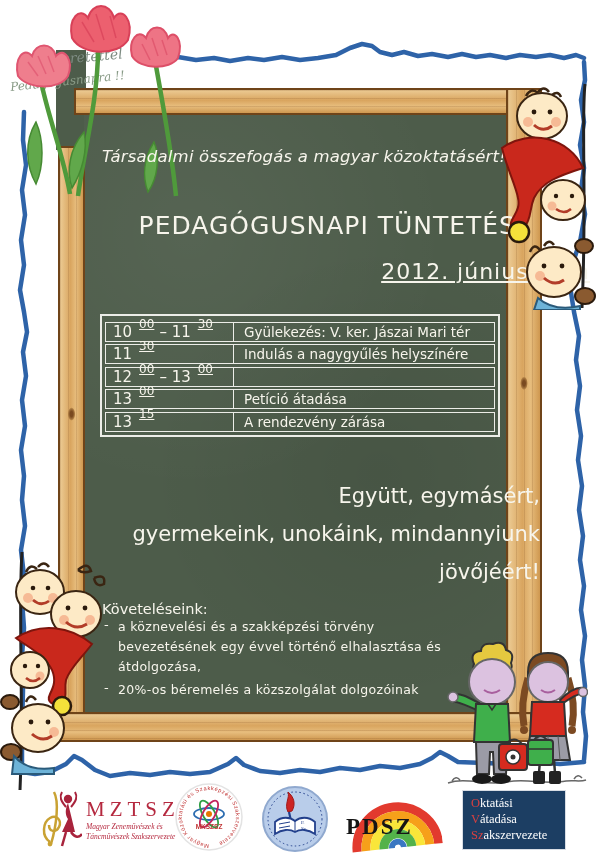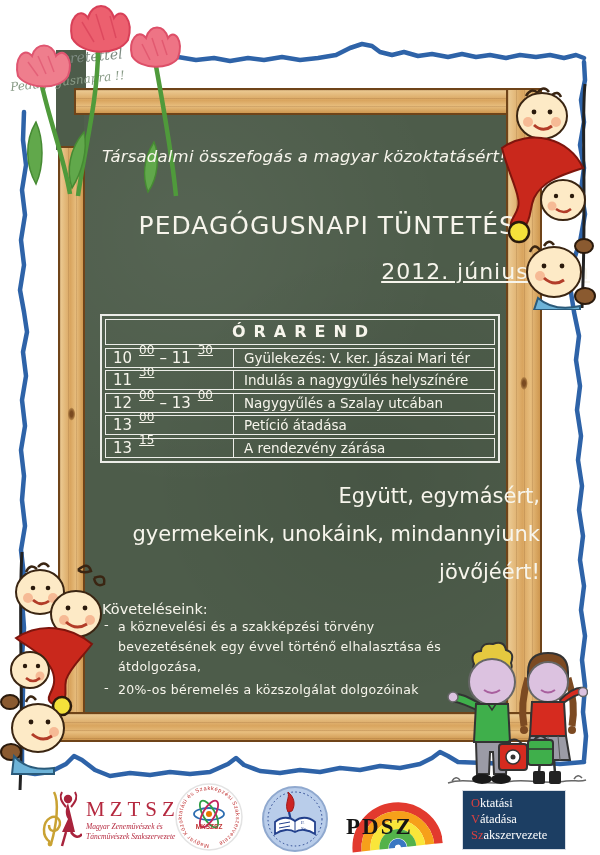--- a/index.html
+++ b/index.html
@@ -134,21 +134,20 @@
       <path d="M126,54 C122,38 132,26 140,36 C144,22 158,22 162,36 C168,26 178,38 172,56 C164,68 134,68 126,54 Z" fill="#ee7485" stroke="#dd4f68" stroke-width="2"></path>
       <path d="M136,42 l8,16 M146,36 l6,18 M156,38 l5,15" stroke="#dd4f68" stroke-width="1.5" opacity=".7"></path>
     </g>
   </svg>
 
   <div class="abs chalk subtitle">Társadalmi összefogás a magyar közoktatásért!</div>
   <div class="abs chalk title">PEDAGÓGUSNAPI TÜNTETÉS</div>
   <div class="abs chalk date">2012. június 3-án</div>
 
   <div class="sched">
-    <div class="sched-header">ÓRAREND</div>
 
     <div class="sched-row">
       <div class="cell-time">
           <span>10</span>
           <sup>00</sup>
           <span class="t2">– 11</span>
           <sup>30</sup>
         </div>
       <div class="cell-desc">Gyülekezés: V. ker. Jászai Mari tér</div>
     </div>
@@ -161,21 +160,20 @@
         </div>
       <div class="cell-desc">Indulás a nagygyűlés helyszínére</div>
     </div>
     <div class="sched-row">
       <div class="cell-time">
           <span>12</span>
           <sup>00</sup>
           <span class="t2">– 13</span>
           <sup>00</sup>
         </div>
-      <div class="cell-desc">Nagygyűlés a Szalay utcában</div>
     </div>
     <div class="sched-row">
       <div class="cell-time">
           <span>13</span>
           <sup>00</sup>
           <span class="t2"></span>
           <sup></sup>
         </div>
       <div class="cell-desc">Petíció átadása</div>
     </div>

